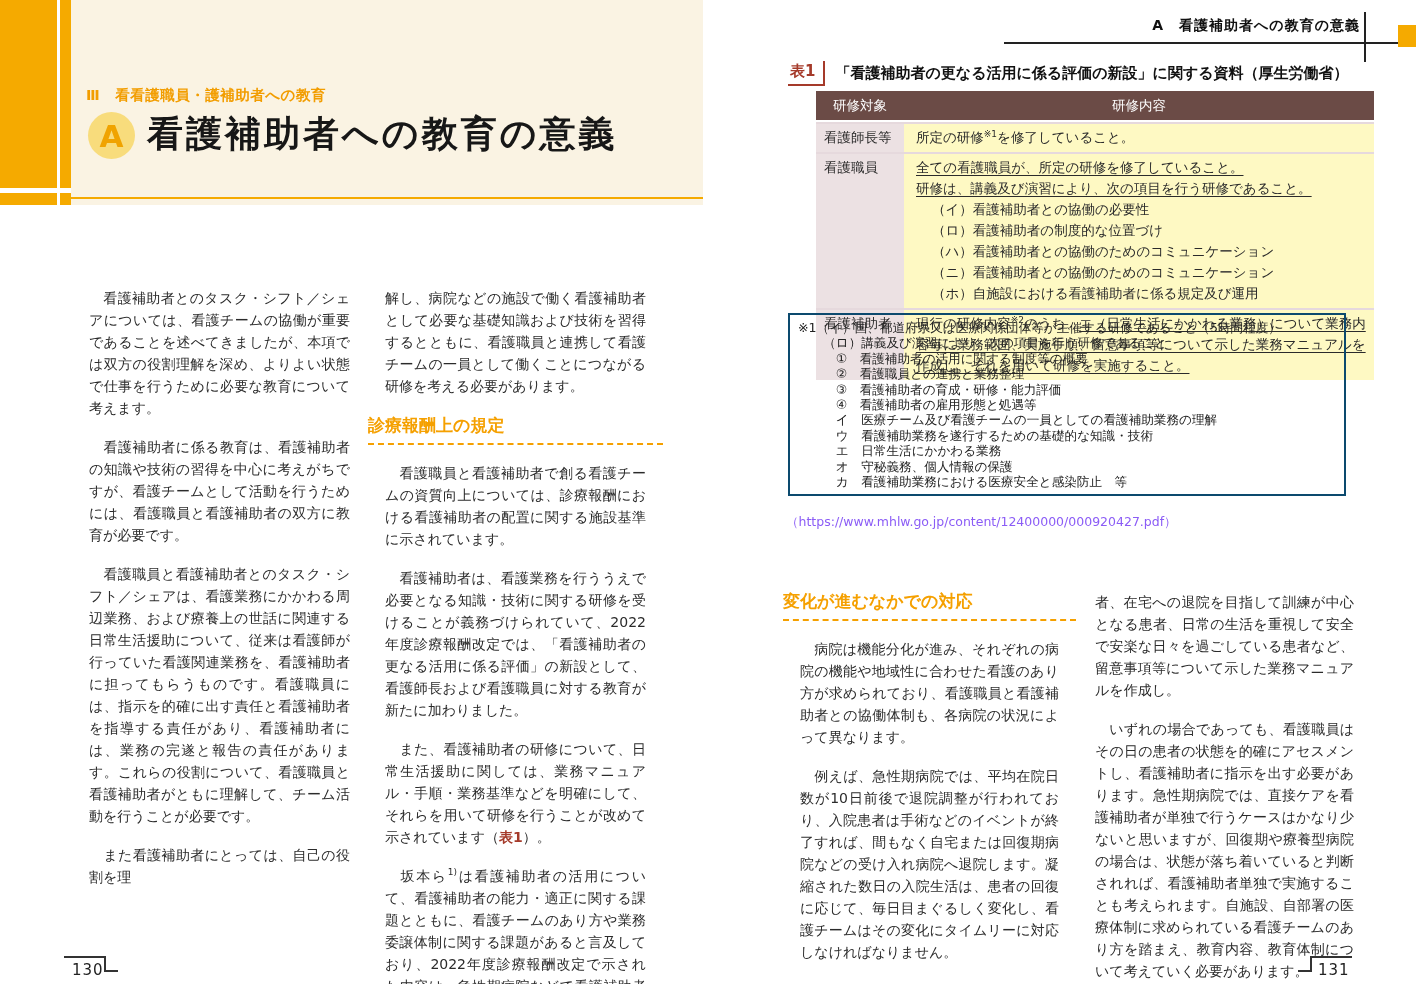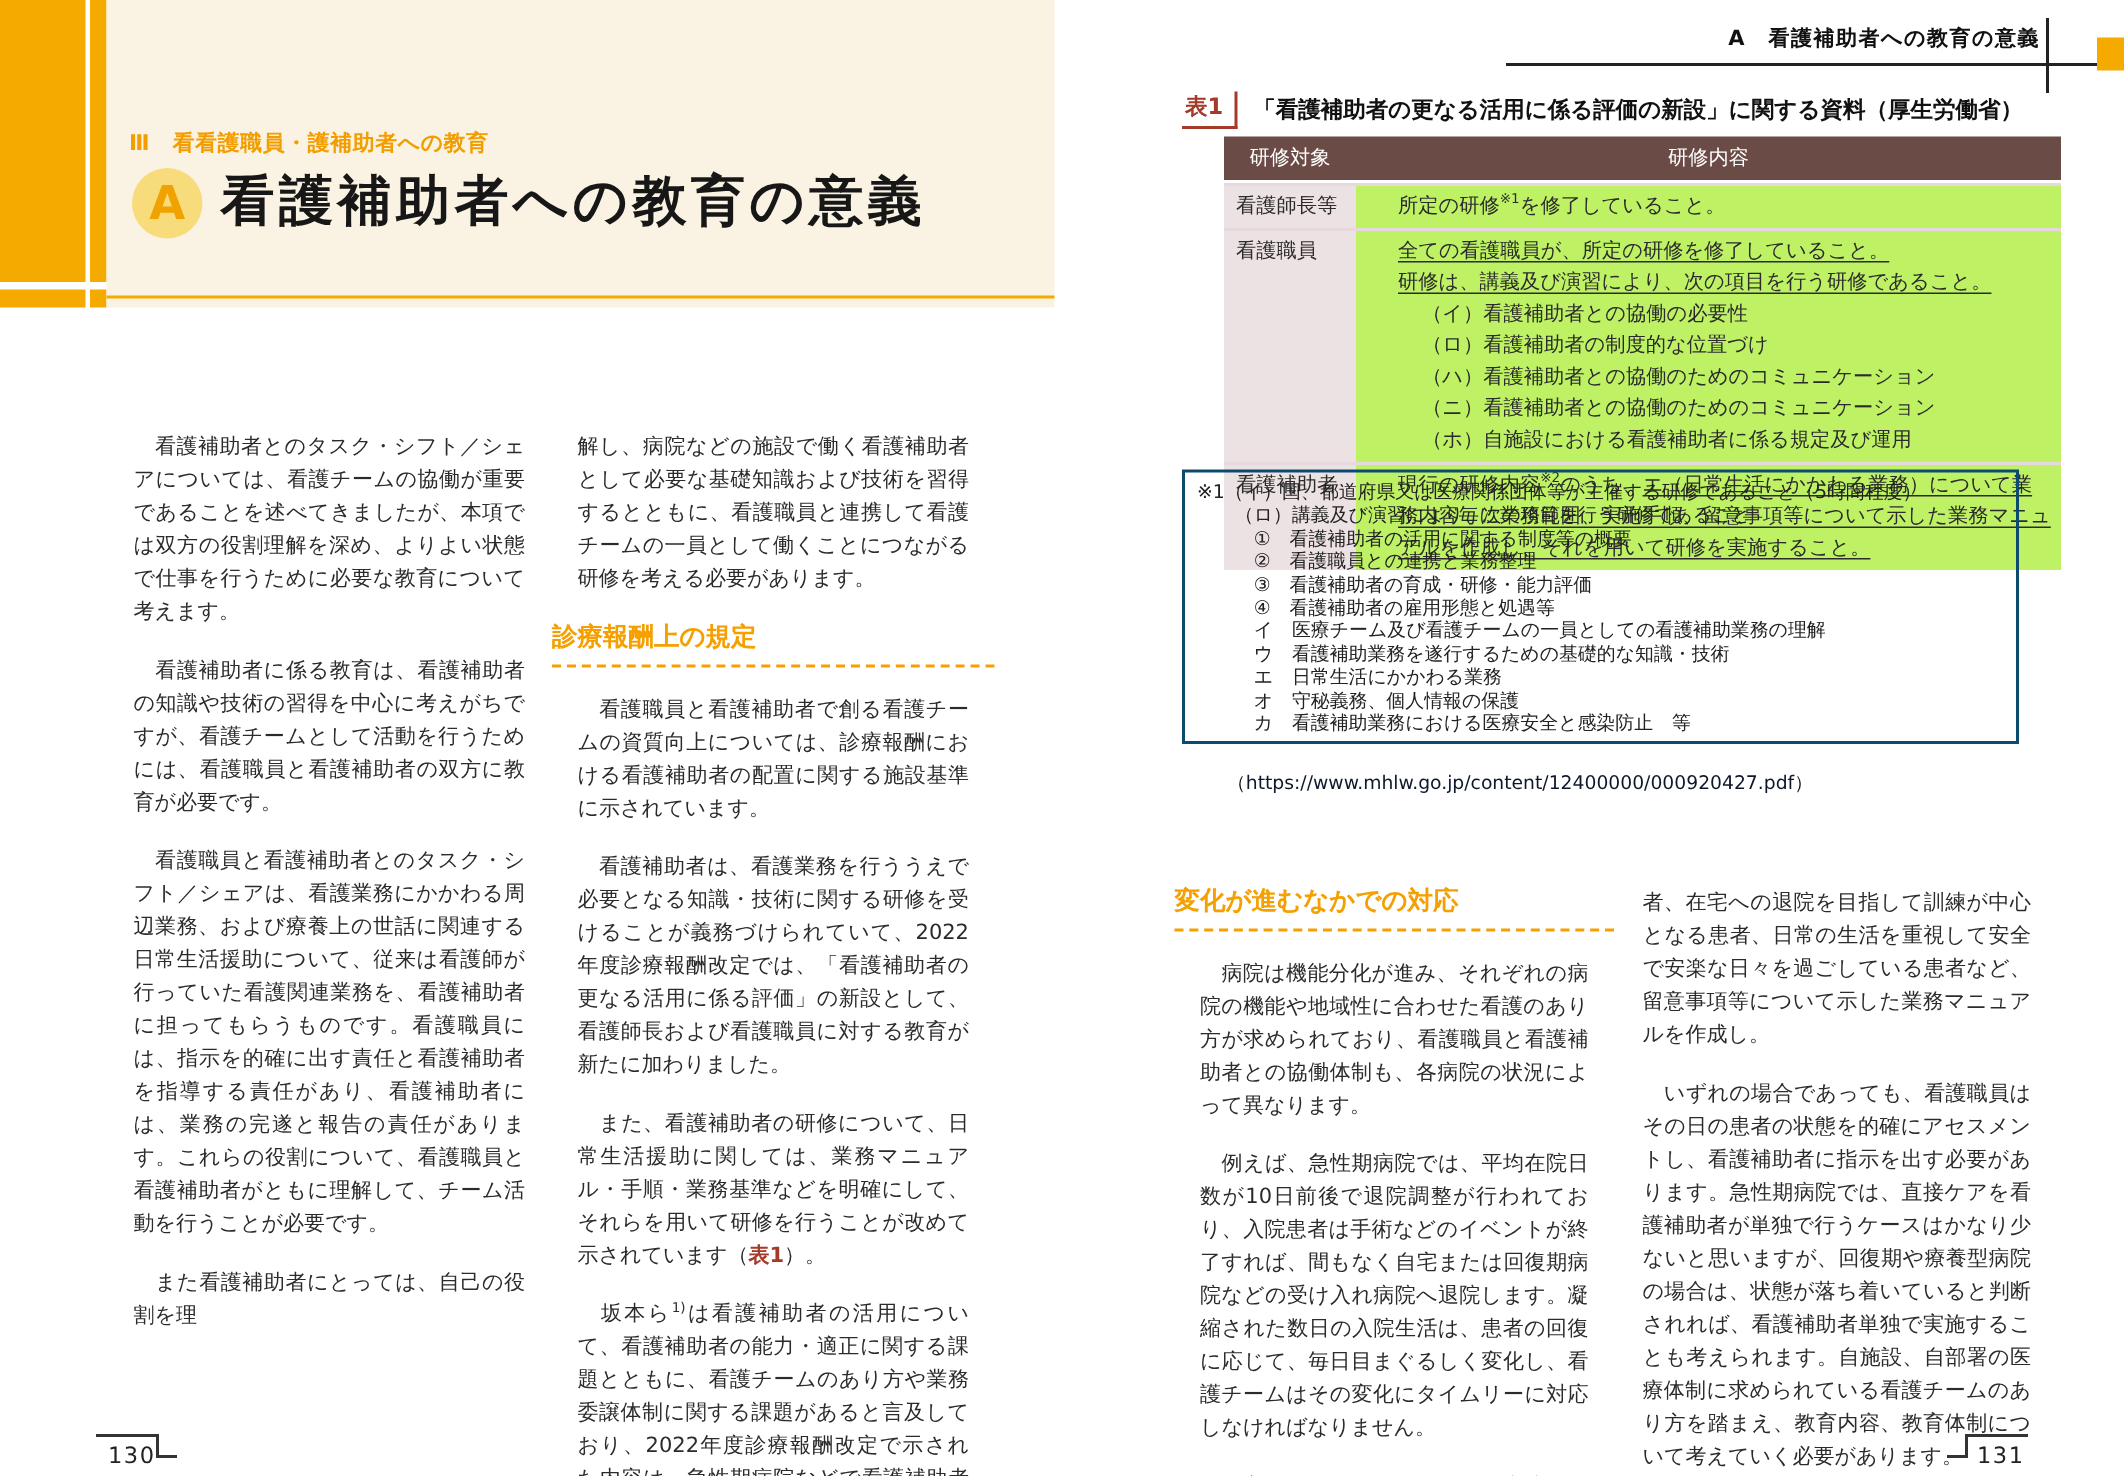--- a/index.html
+++ b/index.html
@@ -38,32 +38,32 @@
 
   
   .tbl-cap-row { position:absolute; left:788px; top:61px; display:flex; align-items:flex-end; }
   .tbl-label { color:#A53A2A; font-weight:bold; font-size:15px; padding:1px 8px 3px 2px;
                border-right:2.5px solid #A53A2A; border-bottom:2.5px solid #A53A2A; }
   .tbl-caption { font-weight:bold; font-size:15px; color:#111; margin-left:10px; padding-bottom:3px; }
   .tbl { position:absolute; left:788px; top:91px; width:558px; font-size:13.5px; line-height:21px;margin-left:28px; }
   .tbl-row { display:flex; border-top:2.5px solid #E6D9DD; }
   .tbl-row.tbl-head { border-top:none; }
   .tc1 { width:88px; flex:none; background:#ECE1E3; padding:3px 4px 4px 8px; }
-  .tc2 { flex:1; padding:3px 6px 4px 28px; background:#bef264; }
+  .tc2 { flex:1; padding:3px 6px 4px 12px; background:#fef9c3; }
   .tbl-head .tc1, .tbl-head .tc2 { background:#6B4B46; color:#fff; text-align:center; padding:4px; font-size:13.5px; }
   .tbl-head { border-bottom:2.5px solid #fff; }
   .u { text-decoration:underline; text-underline-offset:3px; }
   .tbl-ind { padding-left:16px; }
   sup.note-ref { font-size:9px; vertical-align:super; line-height:0; }
 
   
   .notes { position:absolute; left:788px; top:313px; width:558px; border:2px solid #0c4a6e;
            padding:5px 8px; font-size:12.6px; line-height:15.4px; color:#222; }
   .note-line { white-space:pre; }
-  .src-url { position:absolute; left:786px; top:514px; font-size:12.5px; color:#0f172a;margin-left:32px; }
+  .src-url { position:absolute; left:786px; top:514px; font-size:12.5px; color:#8b5cf6; }
 
   
   .rp-col1 { left:783px;  top:590px; width:293px; }
   .rp-col2 { left:1078px; top:574px; width:293px; }
 
   
   .pnum { position:absolute; font-size:15px; color:#222; letter-spacing:1px; }
   .pn-l { left:72px; top:961px; }
   .pn-r { left:1318px; top:961px; }
   .mark { position:absolute; background:#333; }

